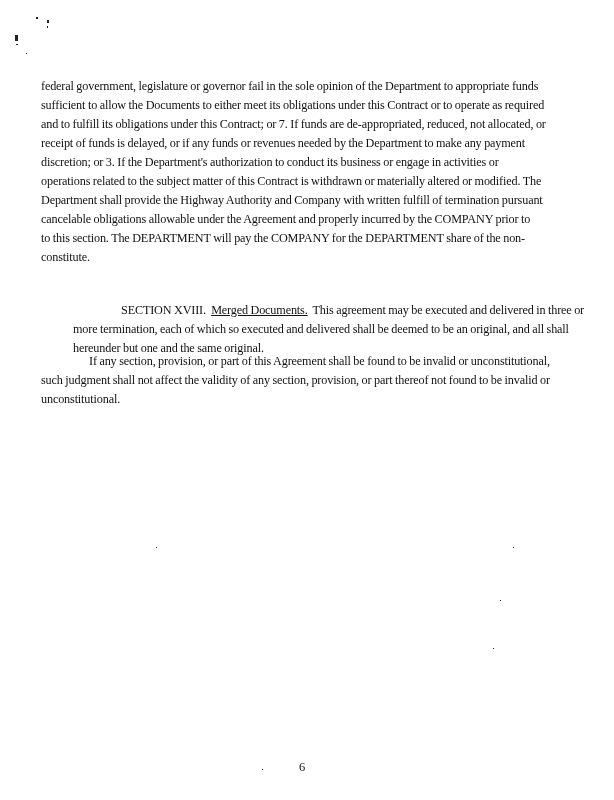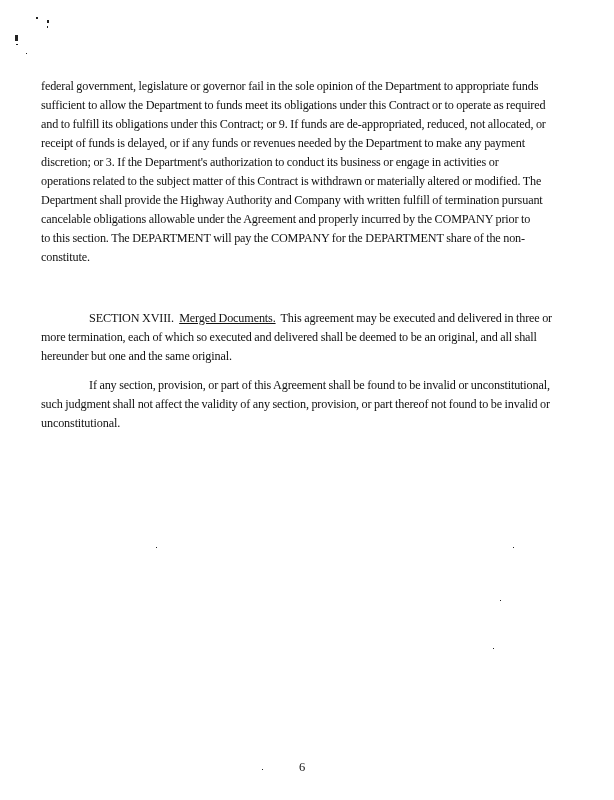--- a/index.html
+++ b/index.html
@@ -64,42 +64,42 @@
   <div class="speck" style="left:16px;top:44px;width:2px;height:1px;"></div>
   <div class="speck" style="left:26px;top:53px;width:1px;height:1px;"></div>
   <div class="speck" style="left:156px;top:547px;width:1px;height:1px;"></div>
   <div class="speck" style="left:513px;top:547px;width:1px;height:1px;"></div>
   <div class="speck" style="left:500px;top:600px;width:1px;height:1px;"></div>
   <div class="speck" style="left:493px;top:648px;width:1px;height:1px;"></div>
   <div class="speck" style="left:262px;top:769px;width:1px;height:1px;"></div>
 
   <div class="text-block" style="top:77px;">
     <span class="line">federal government, legislature or governor fail in the sole opinion of the Department to appropriate funds</span>
-    <span class="line">sufficient to allow the Department to funds meet its obligations under this Contract or to operate as required</span>
-    <span class="line">and to fulfill its obligations under this Contract; or 9.  If funds are de-appropriated, reduced, not allocated, or</span>
+    <span class="line">sufficient to allow the Documents to either meet its obligations under this Contract or to operate as required</span>
+    <span class="line">and to fulfill its obligations under this Contract; or 7.  If funds are de-appropriated, reduced, not allocated, or</span>
     <span class="line">receipt of funds is delayed, or if any funds or revenues needed by the Department to make any payment</span>
     <span class="line">discretion; or 3.  If the Department's authorization to conduct its business or engage in activities or</span>
     <span class="line">operations related to the subject matter of this Contract is withdrawn or materially altered or modified.  The</span>
     <span class="line">Department shall provide the Highway Authority and Company with written fulfill of termination pursuant</span>
     <span class="line">cancelable obligations allowable under the Agreement and properly incurred by the COMPANY prior to</span>
     <span class="line">to this section.  The DEPARTMENT will pay the COMPANY for the DEPARTMENT share of the non-</span>
     <span class="line">constitute.</span>
   </div>
 
-  <div class="text-block" style="top:309px;">
+  <div class="text-block" style="top:301px;margin-left:32px;">
     <span class="line indent">
       <span>SECTION XVIII.</span>&nbsp;
       <span class="u">Merged Documents.</span>&nbsp;
       <span>This agreement may be executed and delivered in three or</span>
     </span>
     <span class="line">more termination, each of which so executed and delivered shall be deemed to be an original, and all shall</span>
     <span class="line">hereunder but one and the same original.</span>
   </div>
 
-  <div class="text-block" style="top:376px;">
+  <div class="text-block" style="top:352px;">
     <span class="line indent">If any section, provision, or part of this Agreement shall be found to be invalid or unconstitutional,</span>
     <span class="line">such judgment shall not affect the validity of any section, provision, or part thereof not found to be invalid or</span>
     <span class="line">unconstitutional.</span>
   </div>
 
   <div class="page-number">6</div>
 
 </div>
 
 </body></html>

